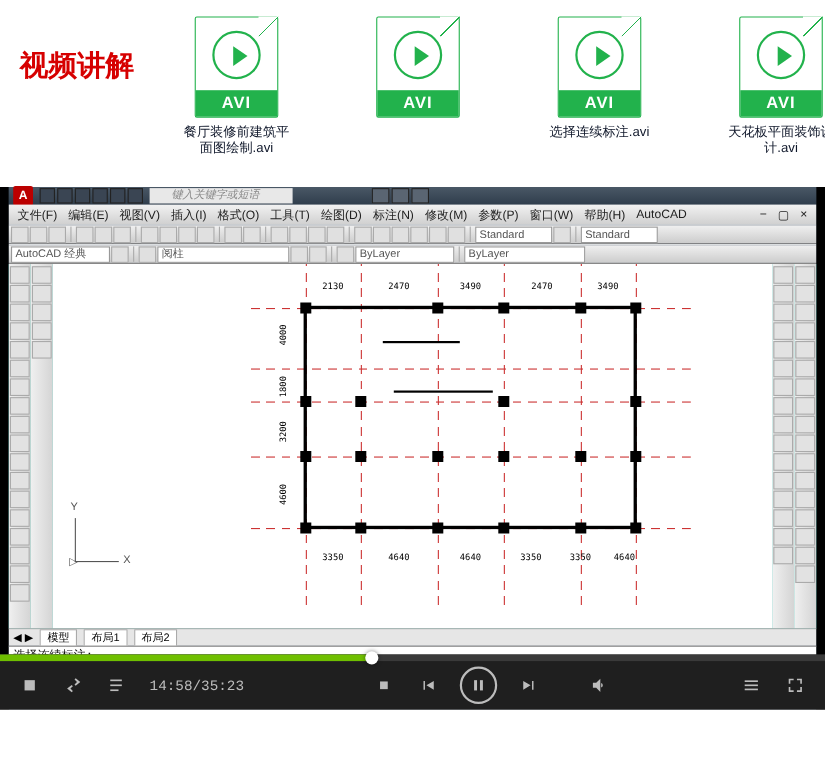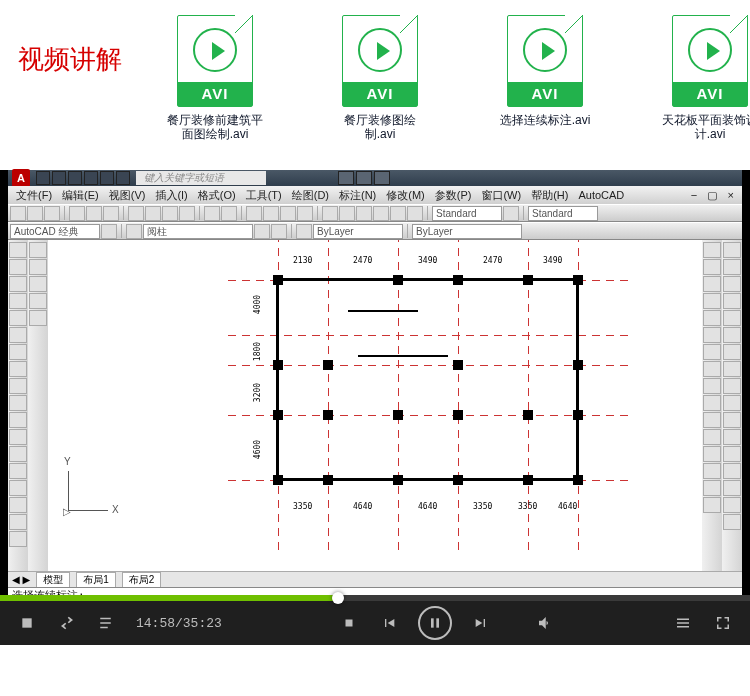--- a/index.html
+++ b/index.html
@@ -1,40 +1,40 @@
 <!DOCTYPE html>
 <html><head>
 <meta charset="utf-8">
 <style>
   * { margin: 0; padding: 0; box-sizing: border-box; }
   body { width: 750px; height: 696px; font-family: "Microsoft YaHei", sans-serif; background: #fff; overflow: hidden; }
 
   
   .top-area { position: relative; height: 170px; background: #fff; }
-  .title-text { position: absolute; left: 18px; top: 42px; color: #d60000; font-size: 26px; font-weight: 400; font-family: "SimSun", serif; }
+  .title-text { position: absolute; left: 18px; top: 42px; color: #d60000; font-size: 26px; font-weight: 700; font-family: "SimSun", serif; }
   .file-row { position: absolute; left: 165px; top: 15px; display: flex; gap: 65px; }
   .file-item { width: 100px; text-align: center; cursor: pointer; }
   .file-icon-box { width: 76px; height: 92px; margin: 0 auto 6px; position: relative; border: 1.5px solid #22b24c; border-radius: 2px; background: #fff; }
   .file-icon-box .fold { position: absolute; top: -1px; right: -1px; width: 18px; height: 18px; background: linear-gradient(135deg, #fff 49%, #22b24c 49% 52%, transparent 52%); }
   .file-play { position: absolute; top: 12px; left: 50%; transform: translateX(-50%); width: 44px; height: 44px; border: 2px solid #22b24c; border-radius: 50%; }
   .file-play::after { content: ""; position: absolute; left: 17px; top: 12px; width: 0; height: 0; border-left: 13px solid #22b24c; border-top: 9px solid transparent; border-bottom: 9px solid transparent; }
   .file-badge { position: absolute; bottom: 0; left: 0; right: 0; height: 24px; background: #22b24c; color: #fff; font-weight: bold; font-size: 15px; line-height: 24px; text-align: center; letter-spacing: 1px; }
   .file-caption { font-size: 12px; color: #0f172a; line-height: 14px; }
 
   
   .video-area { position: relative; width: 100%; height: 475px; background: #000; }
   .cad-window { position: absolute; left: 8px; top: 0; width: 734px; height: 475px; background: #3b4a5a; display: flex; flex-direction: column; }
 
   
   .titlebar { height: 16px; background: linear-gradient(#4a5866,#2f3d4c); display: flex; align-items: center; color: #d0d0d0; font-size: 10px; padding: 0 4px; gap:6px; }
   .titlebar .a-logo { width: 18px; height: 18px; background: #b00; border-radius: 2px; color:#fff; font-weight:bold; font-size:11px; text-align:center; line-height:18px;}
   .titlebar .qa { display:flex; gap:2px; }
   .titlebar .qa div { width: 14px; height: 14px; background:#3a4553; border:1px solid #222; }
   .titlebar .title-center { flex:1; text-align:center; font-family:monospace; font-size:11px; }
-  .titlebar .search { width: 130px; height: 14px; background:#e8e8e8; color:#888; font-size:10px; line-height:14px; padding:0 8px; font-style:italic; }
+  .titlebar .search { width: 130px; height: 14px; background:#e8e8e8; color:#888; font-size:10px; line-height:14px; padding:0 20px; font-style:italic; }
   .win-btns { display:flex; gap:2px; }
   .win-btns div { width:16px; height:14px; background:#5a6572; border:1px solid #222; }
 
   
   .menubar { height: 18px; background: linear-gradient(#f2f2f2,#d0d0d0); display:flex; align-items:center; font-size:11px; color:#222; padding:0 4px; gap:2px; }
   .menubar span { padding: 0 4px; cursor:pointer; }
 
   
   .toolbar { height: 18px; background: linear-gradient(#f0f0f0,#cccccc); border-top:1px solid #fff; border-bottom:1px solid #888; display:flex; align-items:center; gap:1px; padding:0 2px; }
   .tb-btn { width: 16px; height: 15px; background:#e0e0e0; border:1px solid #aaa; }
@@ -95,21 +95,20 @@
         <div class="file-badge">AVI</div>
       </div>
       <div class="file-caption">餐厅装修前建筑平面图绘制.avi</div>
     </div>
     <div class="file-item">
       <div class="file-icon-box">
         <div class="fold"></div>
           <div class="file-play"></div>
         <div class="file-badge">AVI</div>
       </div>
-      <div class="file-caption">餐厅装修图绘制.avi</div>
     </div>
     <div class="file-item">
       <div class="file-icon-box">
         <div class="fold"></div>
           <div class="file-play"></div>
         <div class="file-badge">AVI</div>
       </div>
       <div class="file-caption">选择连续标注.avi</div>
     </div>
     <div class="file-item">
@@ -198,21 +197,21 @@
       <div class="tb-btn"></div>
       <div class="tb-sep"></div>
       <div class="tb-field" style="width:70px">Standard</div>
     </div>
 
     <div class="toolbar">
       <div class="tb-field" style="width:90px">AutoCAD 经典</div>
       <div class="tb-btn"></div>
       <div class="tb-sep"></div>
       <div class="tb-btn"></div>
-      <div class="tb-field" style="width:110px">阅柱</div>
+      <div class="tb-field" style="width:120px">阅柱</div>
       <div class="tb-btn"></div>
       <div class="tb-btn"></div>
       <div class="tb-sep"></div>
       <div class="tb-btn"></div>
       <div class="tb-field" style="width:90px">ByLayer</div>
       <div class="tb-sep"></div>
       <div class="tb-field" style="width:110px">ByLayer</div>
     </div>
 
     <div class="workspace">

